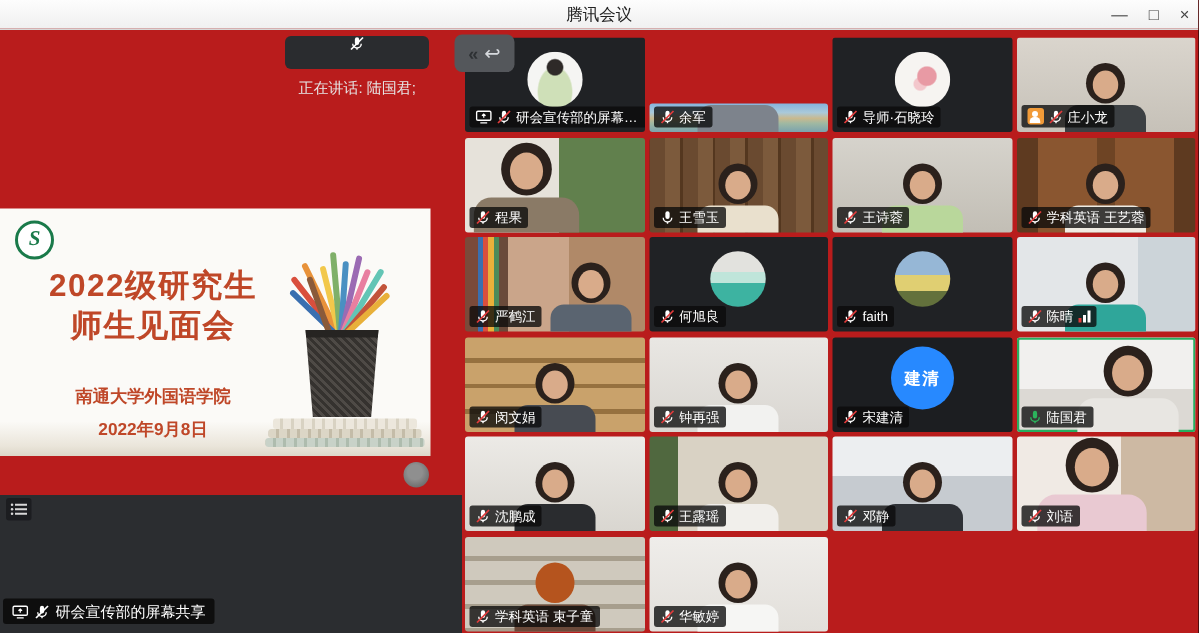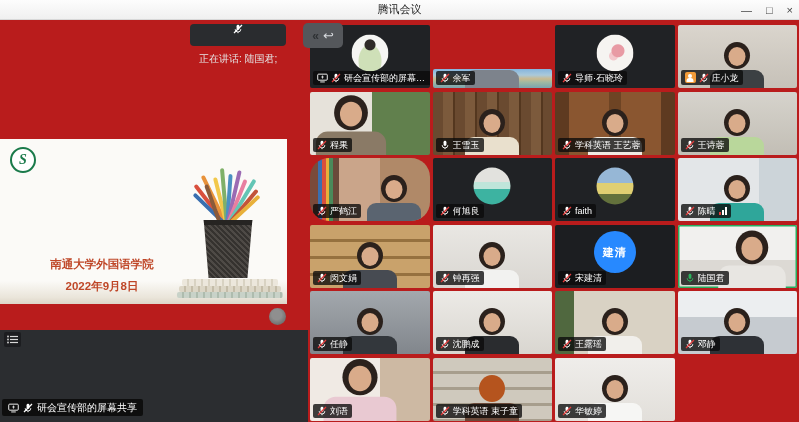--- a/index.html
+++ b/index.html
@@ -71,21 +71,21 @@
   .person .face{top:7px;left:50%;transform:translateX(-50%);width:17px;height:19px;border-radius:50%;background:#d9ab8a;}
   .person .body{bottom:-2px;left:50%;transform:translateX(-50%);width:54px;height:20px;border-radius:9px 9px 0 0;background:#555;}
 
   
   .ts-campus{background:linear-gradient(180deg,#85b4dd 0%,#aac9da 32%,#c9b98f 52%,#9fb8a2 70%,#7aa3ae 100%);margin-top:44px;} .ts-campus .body{background:#7d838c;}
   .ts-man-wall{background:linear-gradient(180deg,#dad5cd,#c6c1b8);} .ts-man-wall .body{background:#3c4043;}
   .ts-green-room{background:linear-gradient(90deg,#e6e2da 0 52%,#61804d 52% 100%);} .ts-green-room .body{background:#8a7a66;} .ts-green-room .person{left:34%;transform:translateX(-50%) scale(1.3);transform-origin:bottom;}
   .ts-bookshelf{background:repeating-linear-gradient(90deg,#6a4a30 0 10px,#7c5a3c 10px 20px,#54371f 20px 22px);} .ts-bookshelf .body{background:#e9e0cd;}
   .ts-wood-door{background:linear-gradient(90deg,#5e3a20 0 12%,#8a5630 12% 45%,#6e4424 45% 55%,#8a5630 55% 88%,#5e3a20 88%);} .ts-wood-door .body{background:#f0ece3;}
   .ts-green-shirt{background:linear-gradient(180deg,#d6d3cc,#c2beb5);} .ts-green-shirt .body{background:#b9d79b;}
-  .ts-books-brick{background:linear-gradient(90deg,#7a4a3a 0 7%,#3a6fb0 7% 10%,#d94f3d 10% 13%,#e8b03a 13% 16%,#4a8a5a 16% 19%,#6a4a3a 19% 24%,#caa58a 24% 58%,#b08968 58% 100%);border-radius:19px;} .ts-books-brick .body{background:#5a6470;} .ts-books-brick .person{left:70%;}
+  .ts-books-brick{background:linear-gradient(90deg,#7a4a3a 0 7%,#3a6fb0 7% 10%,#d94f3d 10% 13%,#e8b03a 13% 16%,#4a8a5a 16% 19%,#6a4a3a 19% 24%,#caa58a 24% 58%,#b08968 58% 100%);} .ts-books-brick .body{background:#5a6470;} .ts-books-brick .person{left:70%;}
   .ts-teal-room{background:linear-gradient(90deg,#e3e6e8 0 68%,#ccd4d9 68%);} .ts-teal-room .body{background:#2fa69a;}
   .ts-shelves{background:repeating-linear-gradient(180deg,#c9a26b 0 14px,#96713f 14px 17px);text-align:center;} .ts-shelves .body{background:#474b52;}
   .ts-white-shirt{background:linear-gradient(180deg,#e9e7e3,#d9d6d1);} .ts-white-shirt .body{background:#f2f2f0;}
   .ts-ceiling{background:linear-gradient(180deg,#f1f0ee 0 55%,#dcd9d4 55%);} .ts-ceiling .body{background:#e8e6e2;} .ts-ceiling .person{left:62%;transform:translateX(-50%) scale(1.25);transform-origin:bottom;}
   .ts-gray-room{background:linear-gradient(180deg,#a3a8ad,#81868c);} .ts-gray-room .body{background:#33373c;}
   .ts-black-shirt{background:linear-gradient(180deg,#eceae6,#d9d6d0);} .ts-black-shirt .body{background:#2a2c2f;}
   .ts-plant-room{background:linear-gradient(90deg,#50683f 0 16%,#d9d2c4 16%);} .ts-plant-room .body{background:#f1efeb;}
   .ts-office{background:linear-gradient(180deg,#eceef0 0 42%,#c6cbd0 42%);} .ts-office .body{background:#2e3136;}
   .ts-pink-room{background:linear-gradient(90deg,#f0eae4 0 58%,#cdb9a3 58%);} .ts-pink-room .body{background:#e9c9d2;} .ts-pink-room .person{left:42%;transform:translateX(-50%) scale(1.35);transform-origin:bottom;}
   .ts-orange-hair{background:repeating-linear-gradient(180deg,#cfc9bd 0 13px,#a79e8d 13px 16px);} .ts-orange-hair .body{background:#6b4a3a;} .ts-orange-hair .hair{background:#b5541e;}
@@ -134,20 +134,24 @@
       <span>×</span>
     </span>
   </div>
 
   <div class="left-bottom"></div>
 
   <div class="slide">
     <div class="slide-logo">
         <span>S</span>
       </div>
+    <div class="slide-titles">
+      <div class="t1">2022级研究生</div>
+      <div class="t2">师生见面会</div>
+    </div>
     <div class="slide-org">南通大学外国语学院</div>
     <div class="slide-date">2022年9月8日</div>
     <div class="pencil-art">
       <span class="pen p1"></span>
         <span class="pen p2"></span>
       <span class="pen p3"></span>
         <span class="pen p4"></span>
       <span class="pen p5"></span>
         <span class="pen p6"></span>
       <span class="pen p7"></span>
@@ -324,56 +328,56 @@
         <rect x="4.3" y="1" width="3.4" height="6.2" rx="1.7"></rect>
         <path d="M2.6 6.2a3.4 3.4 0 0 0 6.8 0" stroke-width="1.1"></path>
         <line x1="6" y1="9.6" x2="6" y2="11" stroke-width="1.1"></line>
         <line class="slash" x1="1.2" y1="10.8" x2="10.8" y2="1.2" stroke-width="1.4"></line>
       </svg>
       <span class="nm">王雪玉</span>
 
     </div>
   </div>
 
+  <div class="tile ts-green-shirt kind-video muted">
+    <div class="person">
+      <i class="hair"></i>
+      <i class="face"></i>
+      <i class="body"></i>
+    </div>
+
+    <div class="nlabel">
+
+      <svg class="mic" viewBox="0 0 12 12">
+        <rect x="4.3" y="1" width="3.4" height="6.2" rx="1.7"></rect>
+        <path d="M2.6 6.2a3.4 3.4 0 0 0 6.8 0" stroke-width="1.1"></path>
+        <line x1="6" y1="9.6" x2="6" y2="11" stroke-width="1.1"></line>
+        <line class="slash" x1="1.2" y1="10.8" x2="10.8" y2="1.2" stroke-width="1.4"></line>
+      </svg>
+      <span class="nm">王诗蓉</span>
+
+    </div>
+  </div>
+
   <div class="tile ts-wood-door kind-video muted">
     <div class="person">
       <i class="hair"></i>
       <i class="face"></i>
       <i class="body"></i>
     </div>
 
     <div class="nlabel">
 
       <svg class="mic" viewBox="0 0 12 12">
         <rect x="4.3" y="1" width="3.4" height="6.2" rx="1.7"></rect>
         <path d="M2.6 6.2a3.4 3.4 0 0 0 6.8 0" stroke-width="1.1"></path>
         <line x1="6" y1="9.6" x2="6" y2="11" stroke-width="1.1"></line>
         <line class="slash" x1="1.2" y1="10.8" x2="10.8" y2="1.2" stroke-width="1.4"></line>
       </svg>
       <span class="nm">学科英语 王艺蓉</span>
-
-    </div>
-  </div>
-
-  <div class="tile ts-green-shirt kind-video muted">
-    <div class="person">
-      <i class="hair"></i>
-      <i class="face"></i>
-      <i class="body"></i>
-    </div>
-
-    <div class="nlabel">
-
-      <svg class="mic" viewBox="0 0 12 12">
-        <rect x="4.3" y="1" width="3.4" height="6.2" rx="1.7"></rect>
-        <path d="M2.6 6.2a3.4 3.4 0 0 0 6.8 0" stroke-width="1.1"></path>
-        <line x1="6" y1="9.6" x2="6" y2="11" stroke-width="1.1"></line>
-        <line class="slash" x1="1.2" y1="10.8" x2="10.8" y2="1.2" stroke-width="1.4"></line>
-      </svg>
-      <span class="nm">王诗蓉</span>
 
     </div>
   </div>
 
   <div class="tile ts-books-brick kind-video muted">
     <div class="person">
       <i class="hair"></i>
       <i class="face"></i>
       <i class="body"></i>
     </div>
@@ -522,39 +526,20 @@
         <rect x="4.3" y="1" width="3.4" height="6.2" rx="1.7"></rect>
         <path d="M2.6 6.2a3.4 3.4 0 0 0 6.8 0" stroke-width="1.1"></path>
         <line x1="6" y1="9.6" x2="6" y2="11" stroke-width="1.1"></line>
         <line class="slash" x1="1.2" y1="10.8" x2="10.8" y2="1.2" stroke-width="1.4"></line>
       </svg>
       <span class="nm">陆国君</span>
 
     </div>
   </div>
 
-  <div class="tile ts-gray-room kind-video muted">
-    <div class="person">
-      <i class="hair"></i>
-      <i class="face"></i>
-      <i class="body"></i>
-    </div>
-
-    <div class="nlabel">
-
-      <svg class="mic" viewBox="0 0 12 12">
-        <rect x="4.3" y="1" width="3.4" height="6.2" rx="1.7"></rect>
-        <path d="M2.6 6.2a3.4 3.4 0 0 0 6.8 0" stroke-width="1.1"></path>
-        <line x1="6" y1="9.6" x2="6" y2="11" stroke-width="1.1"></line>
-        <line class="slash" x1="1.2" y1="10.8" x2="10.8" y2="1.2" stroke-width="1.4"></line>
-      </svg>
-      <span class="nm">任静</span>
-
-    </div>
-  </div>
 
   <div class="tile ts-black-shirt kind-video muted">
     <div class="person">
       <i class="hair"></i>
       <i class="face"></i>
       <i class="body"></i>
     </div>
 
     <div class="nlabel">
 

